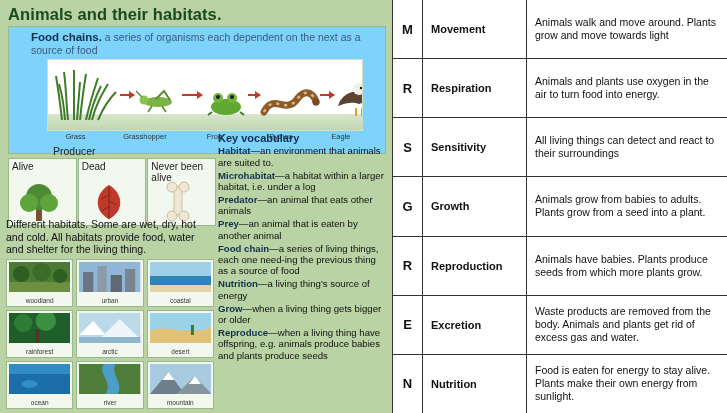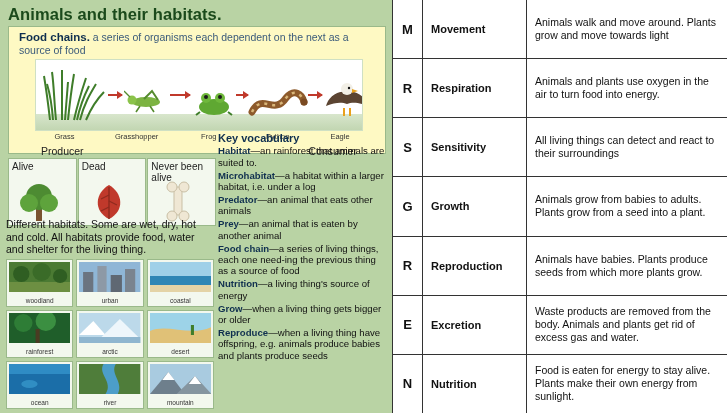--- a/index.html
+++ b/index.html
@@ -28,24 +28,24 @@
     font-size: 16.5px;
     font-weight: bold;
     color: #1b4a1b;
     line-height: 20px;
     margin: 2px 0 2px 2px;
     letter-spacing: .1px;
   }
 
   
   .foodchain-card {
-    background: #fef9c3;
+    background: #7dd3fc;
     border: 1px solid #9ab98a;
     margin: 0 2px 4px 2px;
-    padding: 4px 6px 2px 10px;
+    padding: 4px 6px 2px 22px;
     height: 128px;
     position: relative;
   }
   .fc-head { font-size: 10.5px; line-height: 13px; color: #123; }
   .fc-head b { font-size: 11.5px; color: #0f2f4f; font-weight: bold; }
   .fc-head span.sub { color: #3a5a7a; }
   .fc-img {
     position: relative;
     margin: 2px 16px 0 16px;
     height: 72px;
@@ -72,21 +72,21 @@
   .fc-labels span {
     position: absolute;
     font-size: 7.5px;
     color: #333;
     text-align: center;
     transform: translateX(-50%);
   }
   .fc-ends {
     display: flex; justify-content: space-between;
     margin: 1px 22px 0 22px;
-    font-size: 10.5px; color: #222;
+    font-size: 10.5px; color: #222; flex-direction: column;
   }
 
   
   .adn-row {
     display: flex;
     gap: 1px;
     margin: 0 2px 4px 2px;
     width: 208px;
   }
   .adn-cell {
@@ -396,21 +396,21 @@
             <path d="M44 12 L50 20 L38 20 Z" fill="#ffffff"></path>
           </svg>
           <div class="hab-name">mountain</div>
         </div>
 
       </div>
     </div>
 
     <div class="vocab">
       <h3>Key vocabulary</h3>
-      <p><b>Habitat</b><span>—an rainforest that animals are suited to.</span></p>
+      <p><b>Habitat</b><span>—an environment that animals are suited to.</span></p>
       <p><b>Microhabitat</b><span>—a habitat within a larger habitat, i.e. under a log</span></p>
       <p><b>Predator</b><span>—an animal that eats other animals</span></p>
       <p><b>Prey</b><span>—an animal that is eaten by another animal</span></p>
       <p><b>Food chain</b><span>—a series of living things, each one need-ing the previous thing as a source of food</span></p>
       <p><b>Nutrition</b><span>—a living thing's source of energy</span></p>
       <p><b>Grow</b><span>—when a living thing gets bigger or older</span></p>
       <p><b>Reproduce</b><span>—when a living thing have offspring, e.g. animals produce babies and plants produce seeds</span></p>
     </div>
 
   </div>

